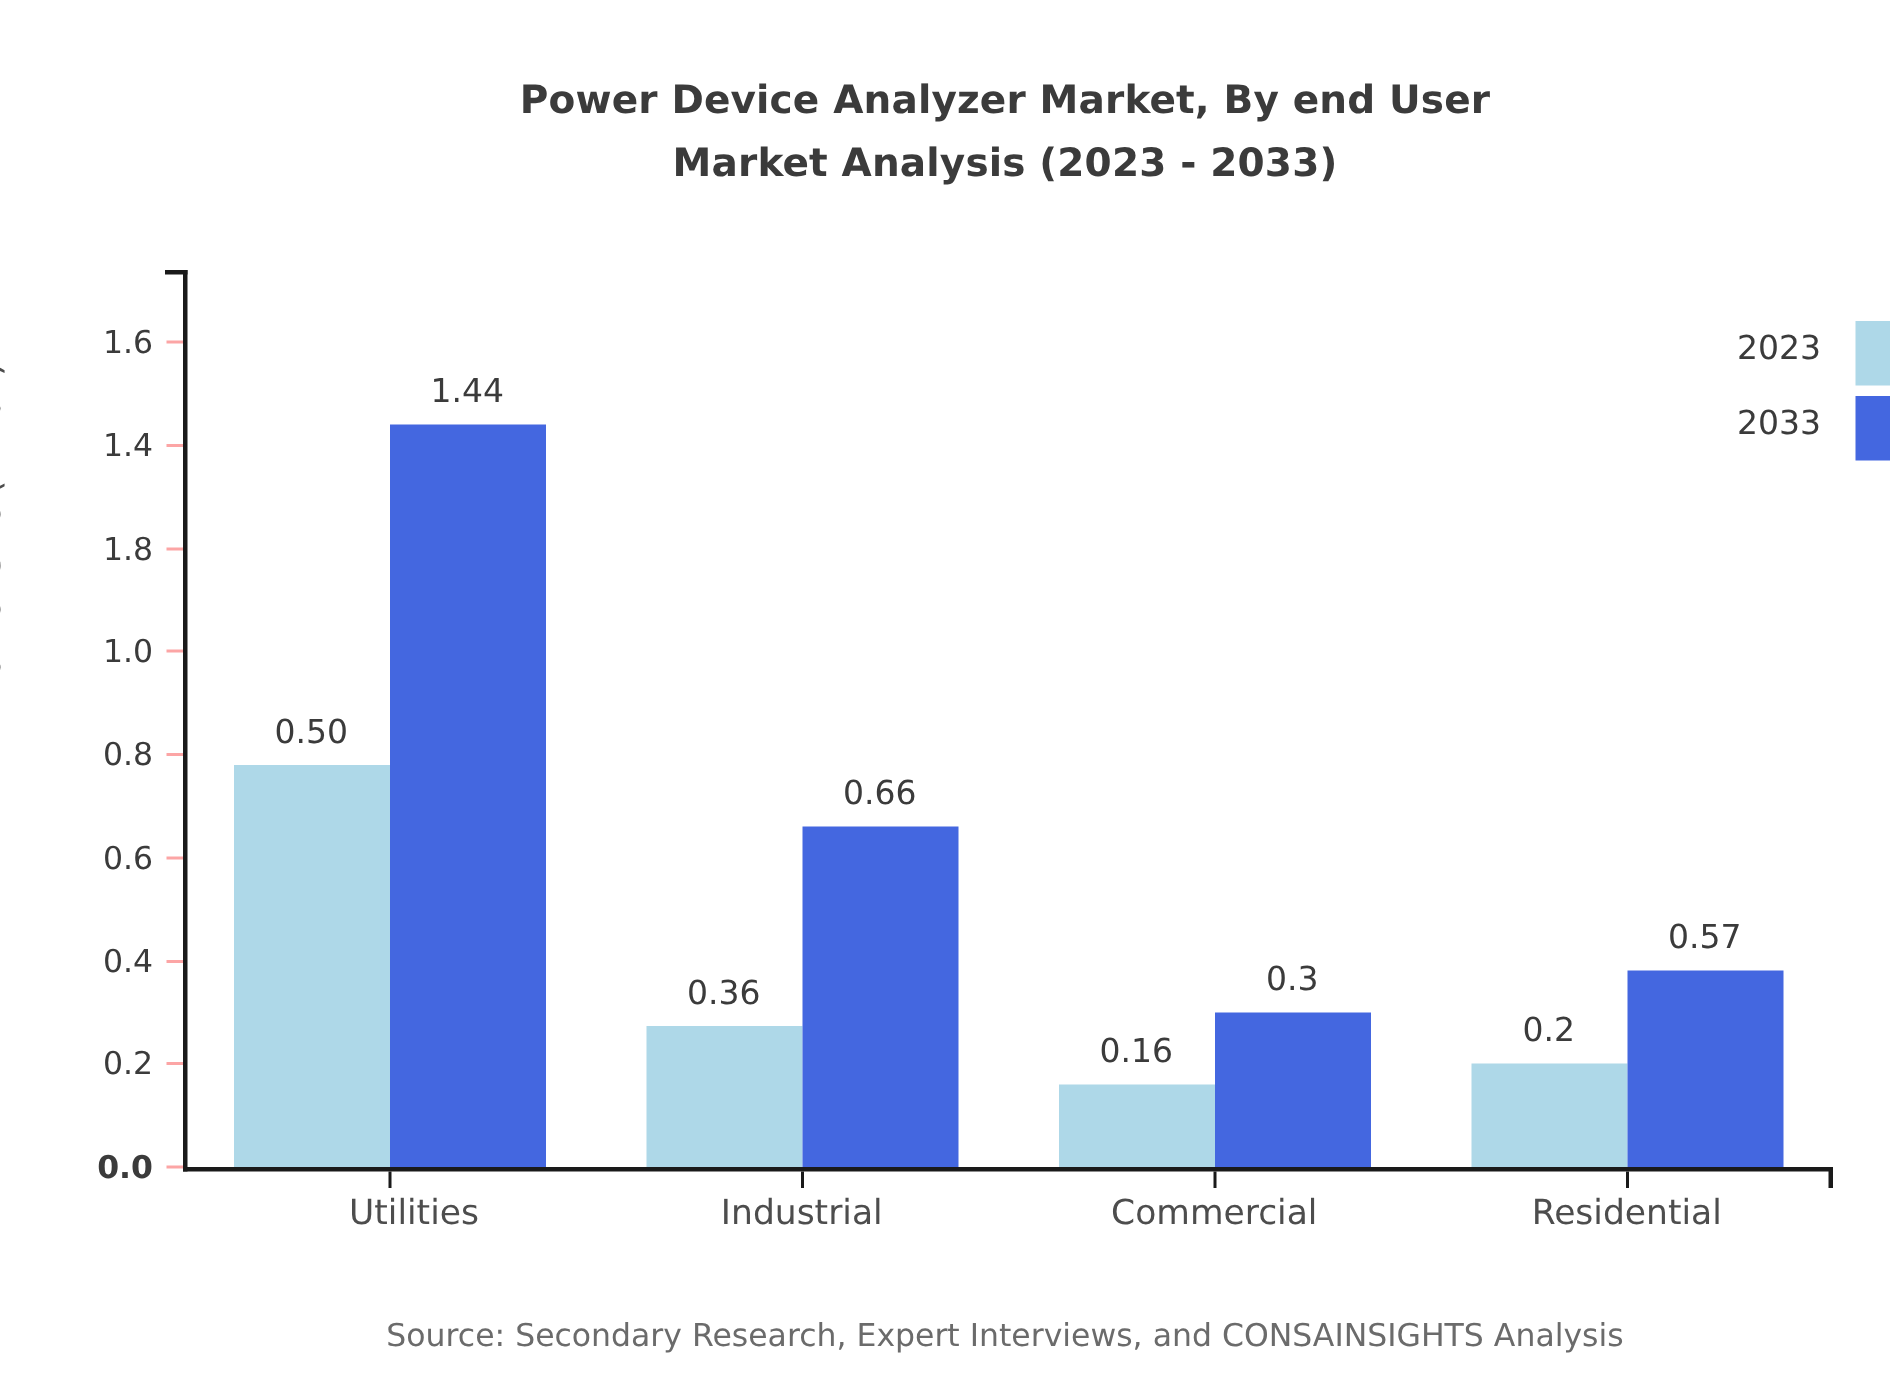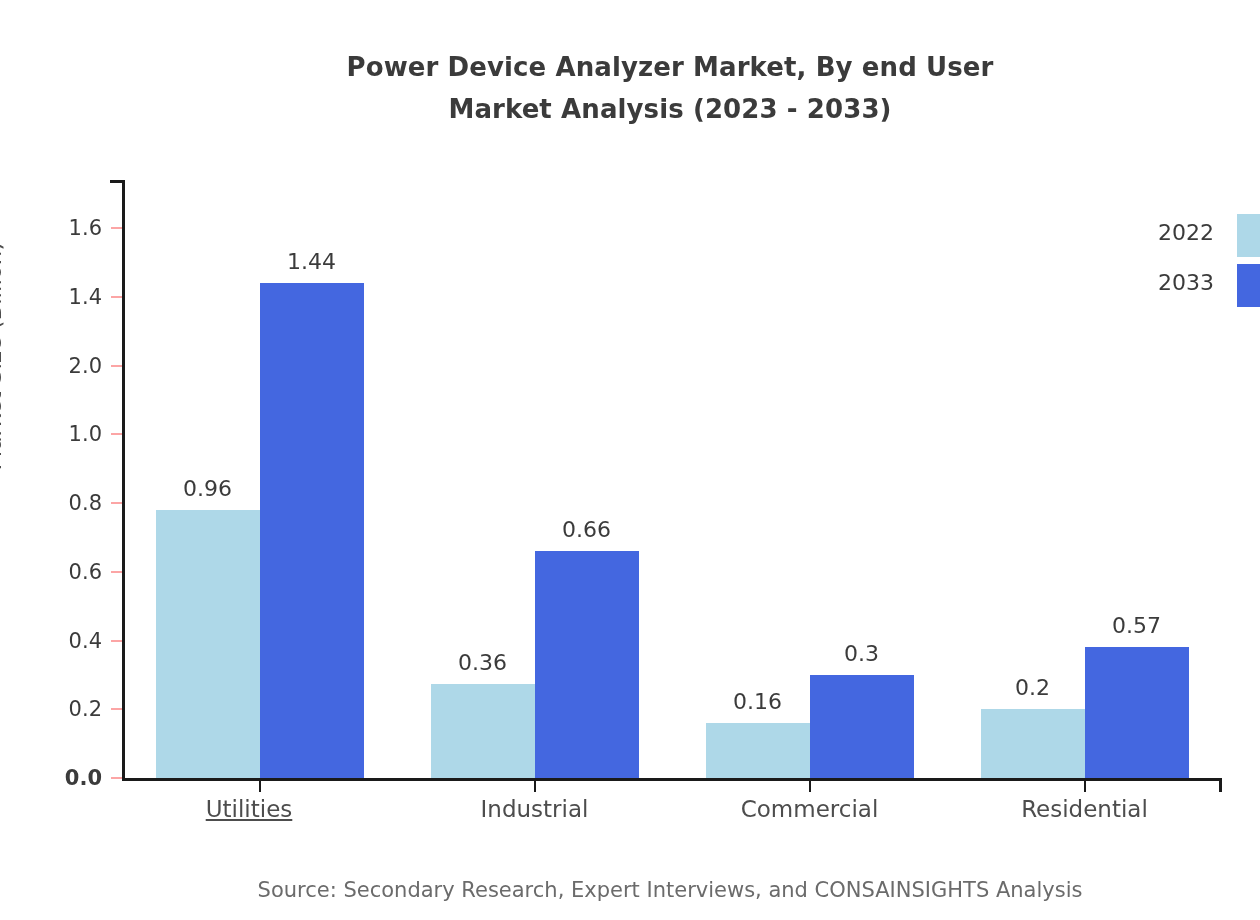--- a/index.html
+++ b/index.html
@@ -208,42 +208,42 @@
         <div class="ytick" style="top: 390.793px;">
           <span class="ytick-label">0.6</span>
         </div>
         <div class="ytick" style="top: 322.057px;">
           <span class="ytick-label">0.8</span>
         </div>
         <div class="ytick" style="top: 253.322px;">
           <span class="ytick-label">1.0</span>
         </div>
         <div class="ytick" style="top: 184.586px;">
-          <span class="ytick-label">2.0</span>
+          <span class="ytick-label">1.8</span>
         </div>
         <div class="ytick" style="top: 115.851px;">
           <span class="ytick-label">1.4</span>
         </div>
         <div class="ytick" style="top: 47.1149px;">
           <span class="ytick-label">1.6</span>
         </div>
       </div>
     <div id="xticks">
         <div class="xtick" style="left: 136.5px;"></div>
-        <div class="xtick-label" style="left: 127px; text-decoration: underline;">Utilities</div>
+        <div class="xtick-label" style="left: 154px;">Utilities</div>
         <div class="xtick" style="left: 411.5px;"></div>
         <div class="xtick-label" style="left: 412.5px;">Industrial</div>
         <div class="xtick" style="left: 686.5px;"></div>
         <div class="xtick-label" style="left: 687.5px;">Commercial</div>
         <div class="xtick" style="left: 961.5px;"></div>
         <div class="xtick-label" style="left: 962.5px;">Residential</div>
       </div>
     <div id="bars">
         <div class="bar" style="left: 33.5px; width: 104px; height: 268.069px; background: rgb(174, 216, 232);">
-          <span class="bar-label">0.96</span>
+          <span class="bar-label">0.50</span>
         </div>
         <div class="bar" style="left: 137.5px; width: 104px; height: 494.897px; background: rgb(68, 103, 224);">
           <span class="bar-label">1.44</span>
         </div>
         <div class="bar" style="left: 308.5px; width: 104px; height: 94px; background: rgb(174, 216, 232);">
           <span class="bar-label">0.36</span>
         </div>
         <div class="bar" style="left: 412.5px; width: 104px; height: 226.828px; background: rgb(68, 103, 224);">
           <span class="bar-label">0.66</span>
         </div>
@@ -257,21 +257,21 @@
           <span class="bar-label">0.2</span>
         </div>
         <div class="bar" style="left: 962.5px; width: 104px; height: 130.598px; background: rgb(68, 103, 224);">
           <span class="bar-label">0.57</span>
         </div>
       </div>
   </div>
 
   <div class="legend">
     <div class="legend-row">
-      <span class="legend-label">2022</span>
+      <span class="legend-label">2023</span>
       <span class="legend-swatch" id="sw0" style="background: rgb(174, 216, 232);"></span>
     </div>
     <div class="legend-row">
       <span class="legend-label">2033</span>
       <span class="legend-swatch" id="sw1" style="background: rgb(68, 103, 224);"></span>
     </div>
   </div>
 
   <div class="source-note">Source: Secondary Research, Expert Interviews, and CONSAINSIGHTS Analysis</div>
 

